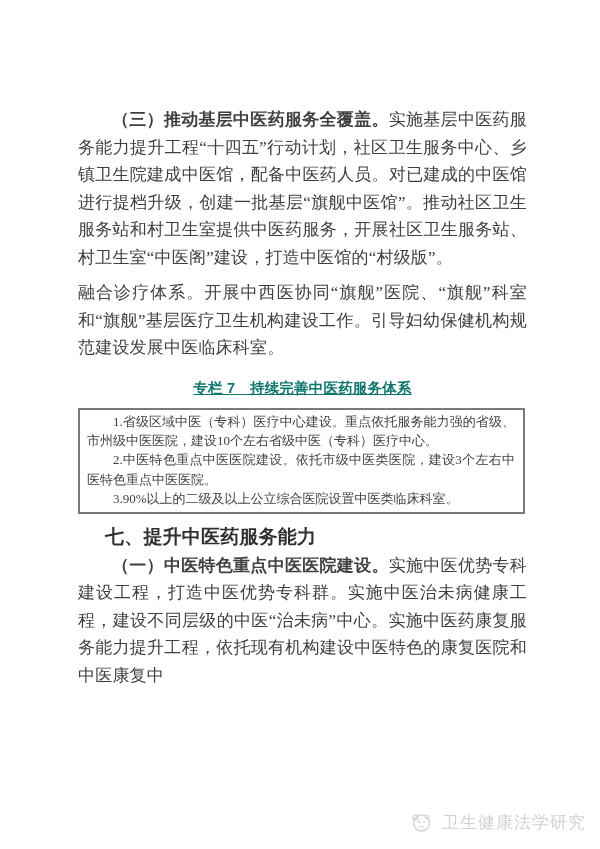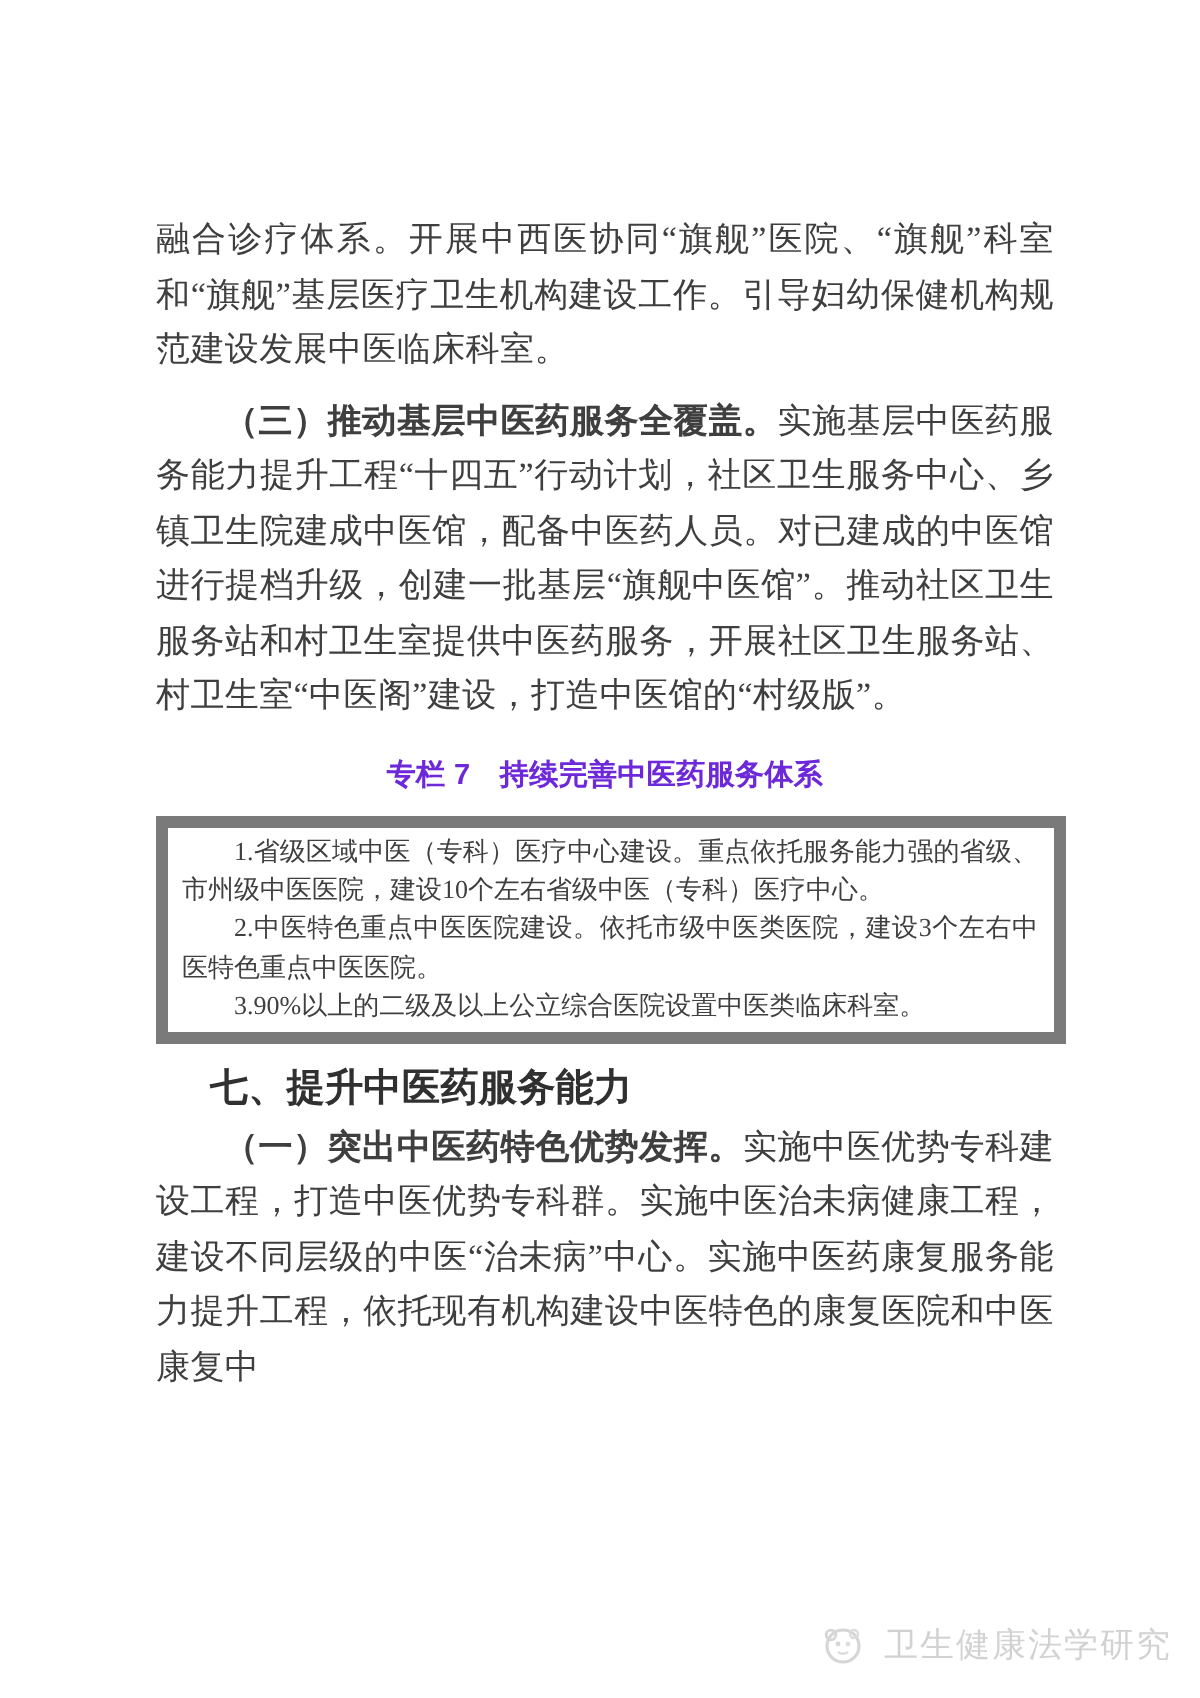--- a/index.html
+++ b/index.html
@@ -23,26 +23,27 @@
   .para + .para{margin-top:8px;}
   .lead{font-weight:bold;}
   .panel-title{
     margin-top:16px;
     text-align:center;
     text-indent:0;
     font-family:"Liberation Sans","DejaVu Sans",sans-serif;
     font-weight:bold;
     font-size:14.5px;
     line-height:20px;
-    color:#6d28d9;
+    color:#0f766e;
+    text-decoration:underline;
   }
   .info-box{
     margin-top:10px;
     width:428px;
-    border:6px solid #701a75;
+    border:2px solid #701a75;
     padding:2px 8px 3px 7px;
     font-size:13px;
     line-height:19.4px;
     text-align:justify;
     letter-spacing:0;
   }
   .box-item{text-indent:2em;}
   .section-heading{
     margin-top:10px;
     padding-left:27px;
@@ -63,35 +64,35 @@
     letter-spacing:1px;
   }
   .watermark-icon{display:inline-block;line-height:0;}
 </style>
 </head>
 <body>
 
 <div class="page" style="background: rgb(255, 255, 255); color: rgb(63, 63, 63);">
   <div class="content">
 
+    <p class="para indent"><span class="lead">（三）推动基层中医药服务全覆盖。</span><span>实施基层中医药服务能力提升工程“十四五”行动计划，社区卫生服务中心、乡镇卫生院建成中医馆，配备中医药人员。对已建成的中医馆进行提档升级，创建一批基层“旗舰中医馆”。推动社区卫生服务站和村卫生室提供中医药服务，开展社区卫生服务站、村卫生室“中医阁”建设，打造中医馆的“村级版”。</span></p>
+
     <p class="para">融合诊疗体系。开展中西医协同“旗舰”医院、“旗舰”科室和“旗舰”基层医疗卫生机构建设工作。引导妇幼保健机构规范建设发展中医临床科室。</p>
-
-    <p class="para indent"><span class="lead">（三）推动基层中医药服务全覆盖。</span><span>实施基层中医药服务能力提升工程“十四五”行动计划，社区卫生服务中心、乡镇卫生院建成中医馆，配备中医药人员。对已建成的中医馆进行提档升级，创建一批基层“旗舰中医馆”。推动社区卫生服务站和村卫生室提供中医药服务，开展社区卫生服务站、村卫生室“中医阁”建设，打造中医馆的“村级版”。</span></p>
 
     <div class="panel-title">专栏 7　持续完善中医药服务体系</div>
 
     <div class="info-box" style="border-color: rgb(122, 122, 122);">
       <div class="box-item">1.省级区域中医（专科）医疗中心建设。重点依托服务能力强的省级、市州级中医医院，建设10个左右省级中医（专科）医疗中心。</div>
       <div class="box-item">2.中医特色重点中医医院建设。依托市级中医类医院，建设3个左右中医特色重点中医医院。</div>
       <div class="box-item">3.90%以上的二级及以上公立综合医院设置中医类临床科室。</div>
     </div>
 
     <div class="section-heading">七、提升中医药服务能力</div>
 
-    <p class="para indent after-heading"><span class="lead">（一）突出中医药特色优势发挥。</span><span>实施中医优势专科建设工程，打造中医优势专科群。实施中医治未病健康工程，建设不同层级的中医“治未病”中心。实施中医药康复服务能力提升工程，依托现有机构建设中医特色的康复医院和中医康复中</span></p>
+    <p class="para indent after-heading"><span class="lead">（一）中医特色重点中医医院建设。</span><span>实施中医优势专科建设工程，打造中医优势专科群。实施中医治未病健康工程，建设不同层级的中医“治未病”中心。实施中医药康复服务能力提升工程，依托现有机构建设中医特色的康复医院和中医康复中</span></p>
 
   </div>
 
   <div class="watermark" style="color: rgb(210, 210, 210);">
     <span class="watermark-icon">
       <svg width="24" height="24" viewBox="0 0 24 24" fill="none">
         <circle cx="12.5" cy="13" r="8" stroke="#d6d6d6" stroke-width="1.6"></circle>
         <circle cx="6.5" cy="7.5" r="2.4" stroke="#d6d6d6" stroke-width="1.4"></circle>
         <circle cx="18" cy="7" r="2" stroke="#dcdcdc" stroke-width="1.2"></circle>
         <circle cx="10" cy="12" r="1.2" fill="#d6d6d6"></circle>

